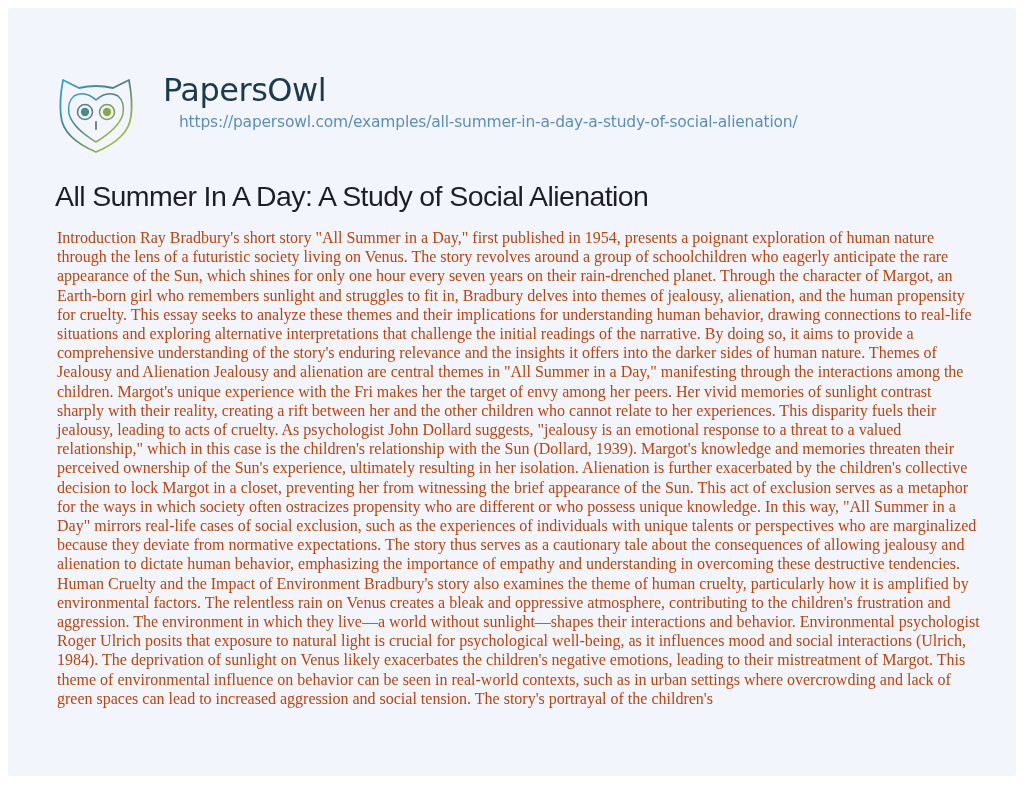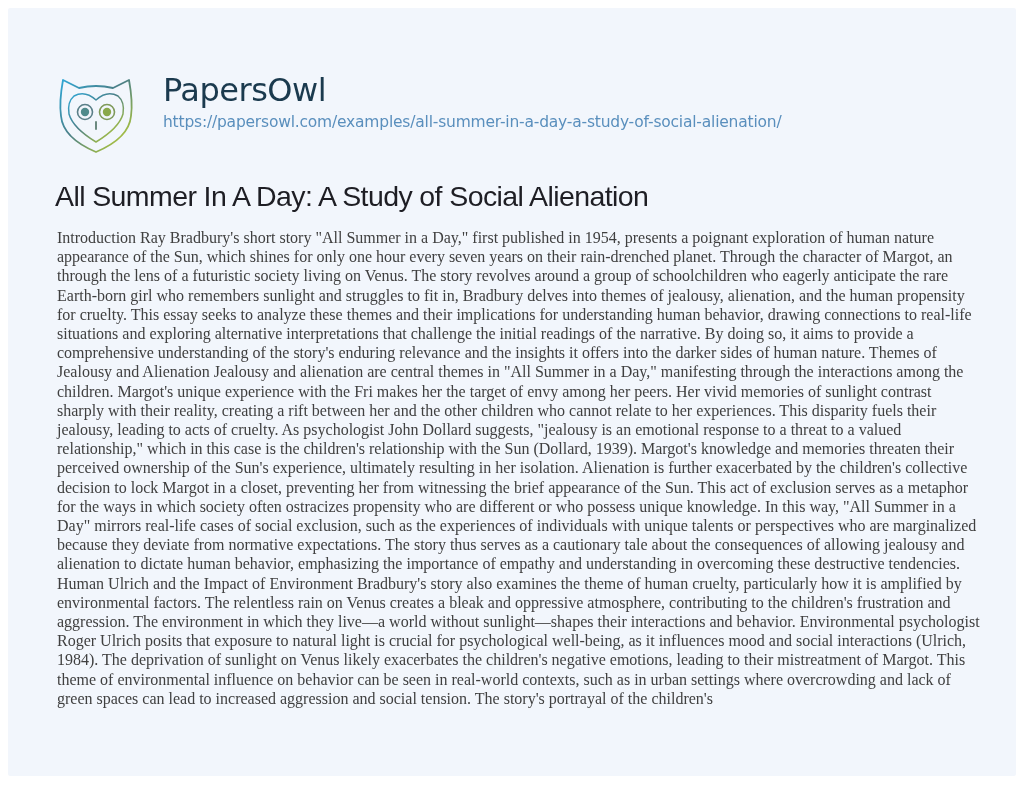--- a/index.html
+++ b/index.html
@@ -39,21 +39,21 @@
     font-family: "DejaVu Sans", sans-serif;
     font-weight: normal;
     font-size: 32px;
     letter-spacing: -0.5px;
     color: #1b3a4e;
     white-space: nowrap;
     line-height: 40px;
   }
   .brand-url {
     position: absolute;
-    left: 106px;
+    left: 122px;
     top: 42px;
     font-family: "DejaVu Sans", sans-serif;
     font-size: 15.5px;
     color: #5a8fbd;
     white-space: nowrap;
     line-height: 20px;
     letter-spacing: -0.2px;
   }
   .title {
     position: absolute;
@@ -69,21 +69,21 @@
     line-height: 40px;
   }
   .body-text {
     position: absolute;
     left: 49px;
     top: 220px;
     width: 940px;
     font-family: "Liberation Serif", serif;
     font-size: 16px;
     line-height: 19.2px;
-    color: #404040;
+    color: #c2410c;
   }
   .line {
     display: block;
     white-space: nowrap;
   }
 </style>
 </head>
 <body>
 
 <div class="page-card">
@@ -111,38 +111,38 @@
       <path d="M39 50 L39 57" stroke="#6c8a80" stroke-width="2" stroke-linecap="round"></path>
     </svg>
     <div class="brand-name">PapersOwl</div>
     <div class="brand-url">https://papersowl.com/examples/all-summer-in-a-day-a-study-of-social-alienation/</div>
   </div>
 
   <h1 class="title">All Summer In A Day: A Study of Social Alienation</h1>
 
   <div class="body-text">
     <span class="line">Introduction Ray Bradbury's short story "All Summer in a Day," first published in 1954, presents a poignant exploration of human nature</span>
+    <span class="line">through the lens of a futuristic society living on Venus. The story revolves around a group of schoolchildren who eagerly anticipate the rare</span>
     <span class="line">appearance of the Sun, which shines for only one hour every seven years on their rain-drenched planet. Through the character of Margot, an</span>
-    <span class="line">through the lens of a futuristic society living on Venus. The story revolves around a group of schoolchildren who eagerly anticipate the rare</span>
     <span class="line">Earth-born girl who remembers sunlight and struggles to fit in, Bradbury delves into themes of jealousy, alienation, and the human propensity</span>
     <span class="line">for cruelty. This essay seeks to analyze these themes and their implications for understanding human behavior, drawing connections to real-life</span>
     <span class="line">situations and exploring alternative interpretations that challenge the initial readings of the narrative. By doing so, it aims to provide a</span>
     <span class="line">comprehensive understanding of the story's enduring relevance and the insights it offers into the darker sides of human nature. Themes of</span>
     <span class="line">Jealousy and Alienation Jealousy and alienation are central themes in "All Summer in a Day," manifesting through the interactions among the</span>
     <span class="line">children. Margot's unique experience with the Fri makes her the target of envy among her peers. Her vivid memories of sunlight contrast</span>
     <span class="line">sharply with their reality, creating a rift between her and the other children who cannot relate to her experiences. This disparity fuels their</span>
     <span class="line">jealousy, leading to acts of cruelty. As psychologist John Dollard suggests, "jealousy is an emotional response to a threat to a valued</span>
     <span class="line">relationship," which in this case is the children's relationship with the Sun (Dollard, 1939). Margot's knowledge and memories threaten their</span>
     <span class="line">perceived ownership of the Sun's experience, ultimately resulting in her isolation. Alienation is further exacerbated by the children's collective</span>
     <span class="line">decision to lock Margot in a closet, preventing her from witnessing the brief appearance of the Sun. This act of exclusion serves as a metaphor</span>
     <span class="line">for the ways in which society often ostracizes propensity who are different or who possess unique knowledge. In this way, "All Summer in a</span>
     <span class="line">Day" mirrors real-life cases of social exclusion, such as the experiences of individuals with unique talents or perspectives who are marginalized</span>
     <span class="line">because they deviate from normative expectations. The story thus serves as a cautionary tale about the consequences of allowing jealousy and</span>
     <span class="line">alienation to dictate human behavior, emphasizing the importance of empathy and understanding in overcoming these destructive tendencies.</span>
-    <span class="line">Human Ulrich and the Impact of Environment Bradbury's story also examines the theme of human cruelty, particularly how it is amplified by</span>
+    <span class="line">Human Cruelty and the Impact of Environment Bradbury's story also examines the theme of human cruelty, particularly how it is amplified by</span>
     <span class="line">environmental factors. The relentless rain on Venus creates a bleak and oppressive atmosphere, contributing to the children's frustration and</span>
     <span class="line">aggression. The environment in which they live—a world without sunlight—shapes their interactions and behavior. Environmental psychologist</span>
     <span class="line">Roger Ulrich posits that exposure to natural light is crucial for psychological well-being, as it influences mood and social interactions (Ulrich,</span>
     <span class="line">1984). The deprivation of sunlight on Venus likely exacerbates the children's negative emotions, leading to their mistreatment of Margot. This</span>
     <span class="line">theme of environmental influence on behavior can be seen in real-world contexts, such as in urban settings where overcrowding and lack of</span>
     <span class="line">green spaces can lead to increased aggression and social tension. The story's portrayal of the children's</span>
   </div>
 
 </div>
 

